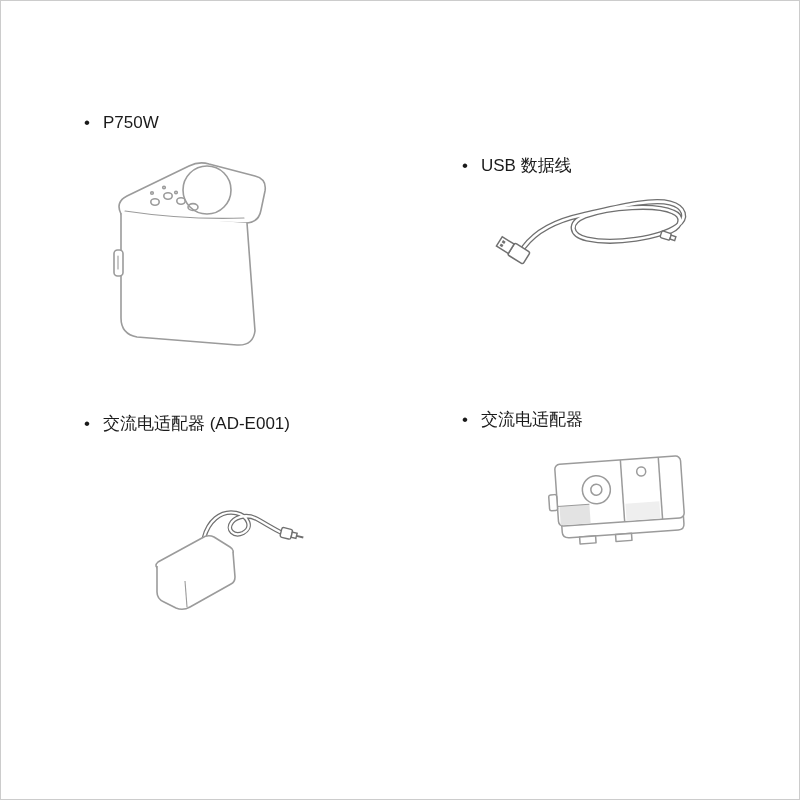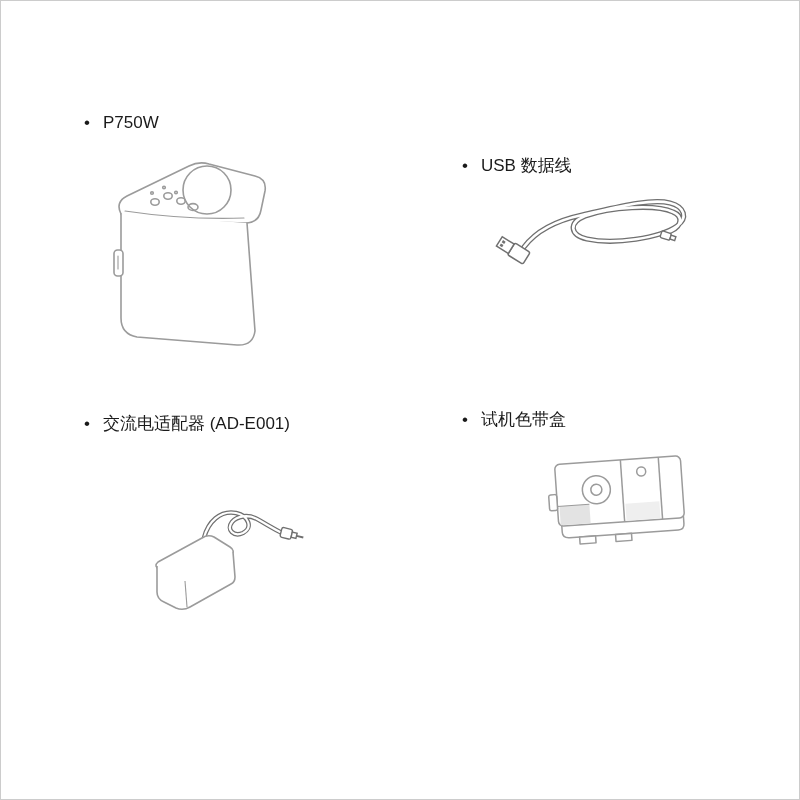--- a/index.html
+++ b/index.html
@@ -98,21 +98,21 @@
       <g fill="#ffffff" stroke="#9b9b9b" stroke-width="1.6" stroke-linejoin="round">
         <path d="M 12 62 L 56 38 Q 62 34 68 37 L 84 47 Q 90 51 85 55 L 40 80 Q 34 83 28 80 L 14 70 Q 7 66 12 62 Z"></path>
         <path d="M 11 66 L 11 92 Q 11 99 18 102 L 30 108 Q 37 111 44 107 L 85 84 Q 89 82 89 77 L 87 52"></path>
         <path d="M 39 81 L 41 107" stroke-width="1.1"></path>
       </g>
     </svg>
   </div>
 
   <div class="item-label" style="left:462px;top:409px">
     <span class="bullet">•</span>
-    <span>试机色带盒</span>
+    <span>交流电适配器</span>
   </div>
 
   <div class="illus" style="left:543px;top:446px">
     <svg width="160" height="110" viewBox="0 0 160 110">
       <g transform="rotate(-4 78 52)" fill="none" stroke="#9b9b9b" stroke-width="1.5" stroke-linejoin="round">
 
         <path d="M 17 70 L 17 82 Q 17 88 24 88 L 133 88 Q 139 88 139 82 L 139 72" fill="#ffffff"></path>
         <rect x="34" y="88" width="16" height="7" fill="#ffffff"></rect>
         <rect x="70" y="88" width="16" height="7" fill="#ffffff"></rect>
 

